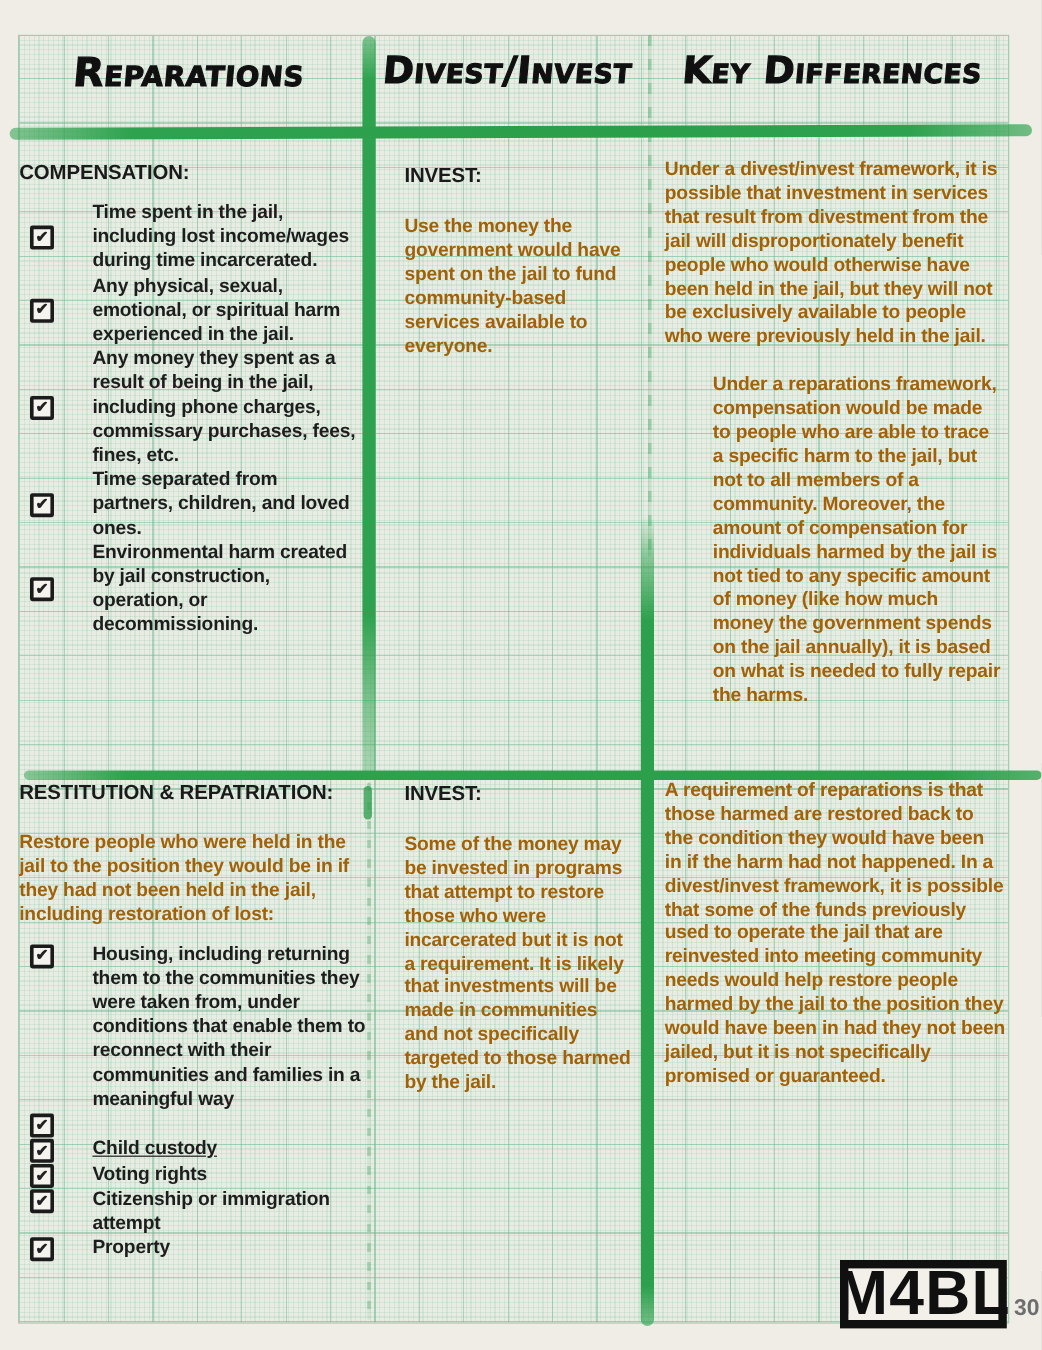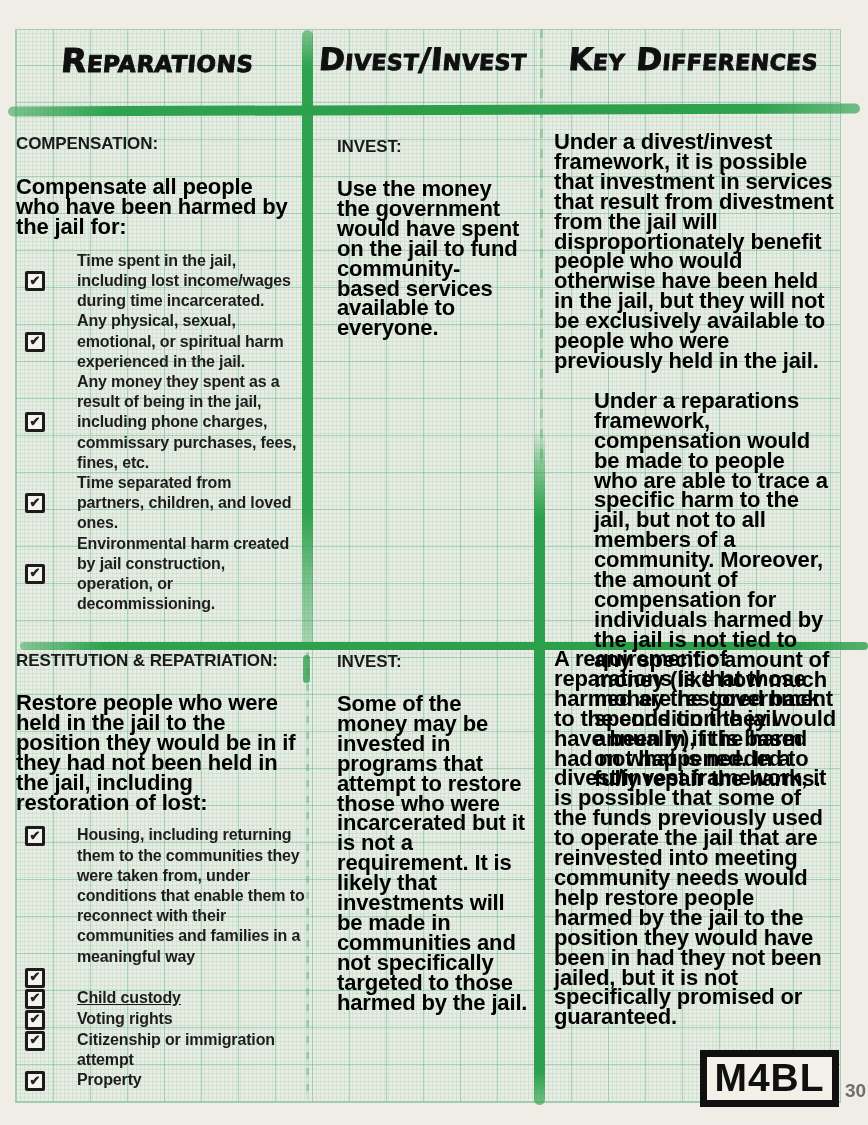--- a/index.html
+++ b/index.html
@@ -63,21 +63,21 @@
   }
   .hdr-reparations { left:15px;  width:285px; }
   .hdr-divest      { left:306px; width:234px; font-size:31px; }
   .hdr-key         { left:540px; width:307px; font-size:31px; }
   
   .blk { position:absolute; }
   h3.sec {
     font-size:17px; font-weight:bold; letter-spacing:-.1px; color:#1a1a1a;
   }
   .body-text {
-    font-size:22px; font-weight:bold; line-height:19.9px; letter-spacing:-.15px; color:#000000;
+    font-size:16px; font-weight:bold; line-height:19.9px; letter-spacing:-.15px; color:#a16207;
   }
   .para + .para { margin-top:20px;padding-left:40px; }
   
   .chk-row { display:flex; }
   .chk-row.center { align-items:center; }
   .chk-row.top { align-items:flex-start; }
   .checkbox {
     flex:0 0 auto; width:20px; height:20px; margin-left:9px; margin-right:32px;
     border:3px solid #1b1b1b; border-radius:2px; background:#f4f3ee;
     display:flex; align-items:center; justify-content:center;
@@ -85,21 +85,21 @@
   .chk-row.top .checkbox { margin-top:1px; }
   .check { font-size:13px; line-height:1; color:#222; font-weight:bold; transform:translateY(-1px); }
   .chk-label { font-size:16px; font-weight:bold; line-height:20.2px; letter-spacing:-.15px; }
   
   .m4bl-box {
     position:absolute; left:700px; top:1050px; width:139px; height:57px;
     border:7px solid #101010; background:#f2f0e9;
     display:flex; align-items:center; justify-content:center;
   }
   .m4bl-text {
-    font-size:39px; font-weight:bold; color:#101010; line-height:1;
+    font-size:52px; font-weight:bold; color:#101010; line-height:1;
     letter-spacing:1px; transform:translateY(-1px);
   }
   .page-num {
     position:absolute; left:845px; top:1080px;
     font-size:19px; font-weight:bold; color:#6e6e6e;
   }
 </style>
 </head>
 <body>
 
@@ -113,21 +113,20 @@
   <div class="mline v-rule-2"></div>
   <div class="mline h-rule-1"></div>
   <div class="mline h-rule-2"></div>
 
   <div class="hdr hdr-reparations">Reparations</div>
   <div class="hdr hdr-divest">Divest/Invest</div>
   <div class="hdr hdr-key">Key Differences</div>
 
   <div class="blk" style="left:16px; top:134px; width:286px;">
     <h3 class="sec">COMPENSATION:</h3>
-    <p class="body-text" style="margin-top:23px; width:274px;">Compensate all people who have been harmed by the jail for:</p>
     <div style="margin-top:14px;">
       <div class="chk-row center">
         <span class="checkbox">
             <span class="check">✔</span>
           </span>
         <span class="chk-label" style="width:232px;">Time spent in the jail, including lost income/wages during time incarcerated.</span>
       </div>
       <div class="chk-row center">
         <span class="checkbox">
             <span class="check">✔</span>

